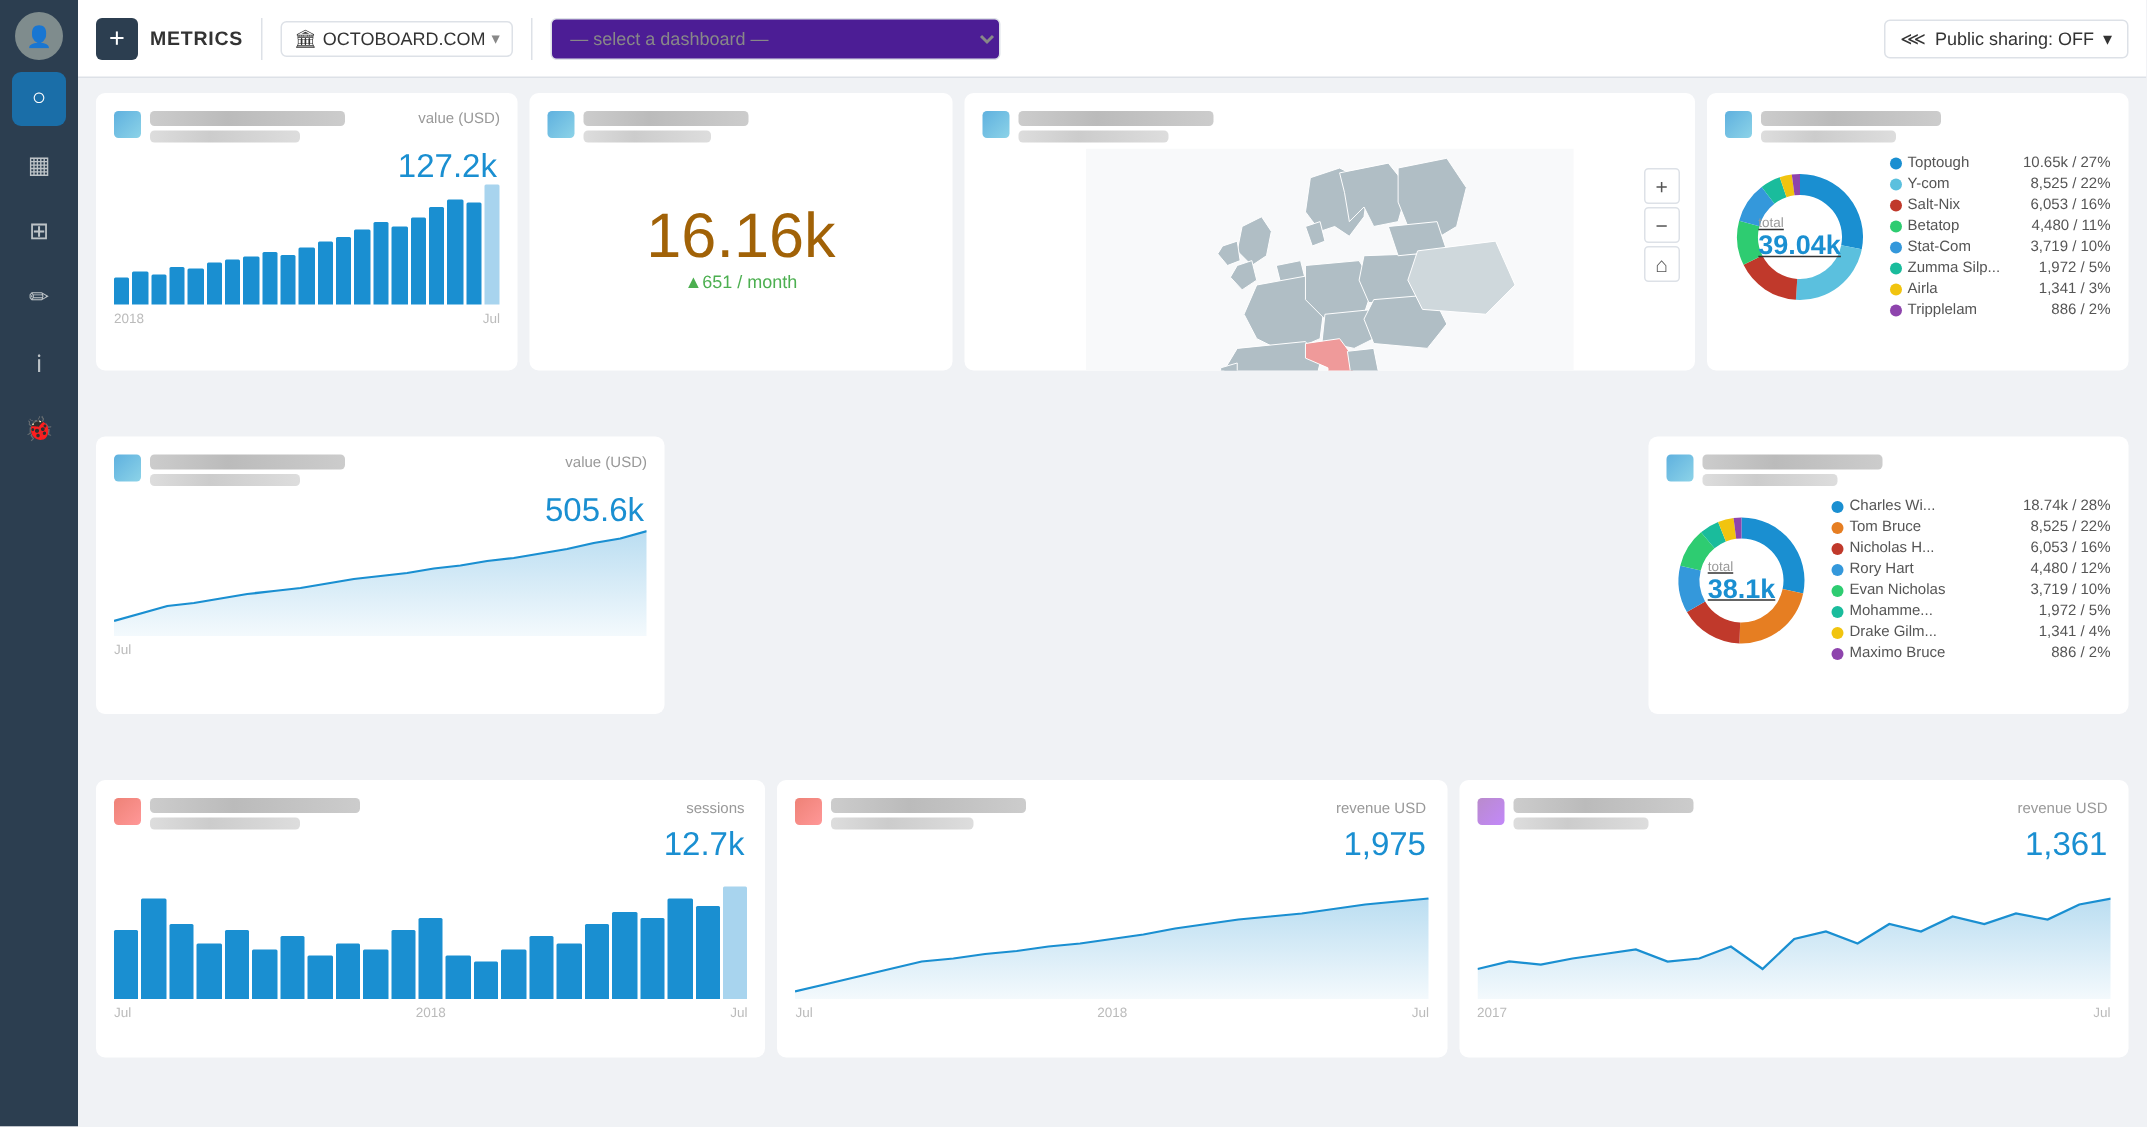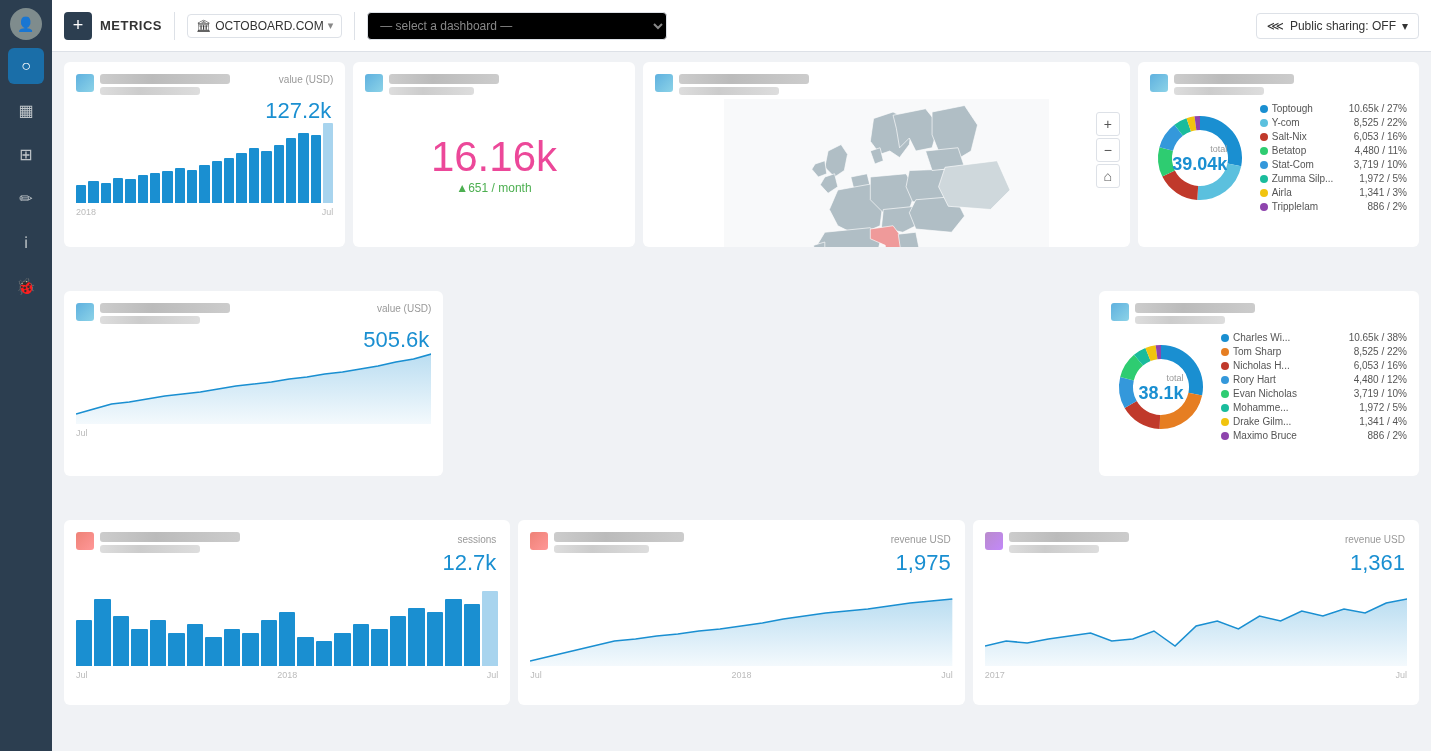--- a/index.html
+++ b/index.html
@@ -80,21 +80,21 @@
       flex: 1;
       max-width: 300px;
     }
     .topbar-select select {
       width: 100%;
       border: 1px solid #dde1e7;
       border-radius: 4px;
       padding: 5px 8px;
       font-size: 12px;
       color: #888;
-      background: #000000;
+      background: #4c1d95;
       cursor: pointer;
     }
     .topbar-right { margin-left: auto; display: flex; align-items: center; gap: 6px; }
     .sharing-btn {
       display: flex; align-items: center; gap: 6px;
       border: 1px solid #dde1e7;
       border-radius: 4px;
       padding: 5px 10px;
       cursor: pointer;
       background: #fff;
@@ -158,21 +158,21 @@
     .chart-footer { display: flex; justify-content: space-between; color: #bbb; font-size: 9px; margin-top: 4px; }
 
     
     .metric-center {
       display: flex;
       flex-direction: column;
       align-items: center;
       justify-content: center;
       height: 130px;
     }
-    .metric-big { font-size: 42px; color: #ec4899; font-weight: 300; }
+    .metric-big { font-size: 42px; color: #a16207; font-weight: 300; }
     .metric-sub { font-size: 12px; color: #4caf50; }
 
     
     .progress-metric-big { font-size: 42px; color: #333; font-weight: 300; margin-top: 20px; text-align: center; }
     .progress-bar-wrap { margin-top: 12px; background: #eee; height: 3px; border-radius: 2px; }
     .progress-bar-fill { height: 100%; background: #333; border-radius: 2px; }
     .progress-label { text-align: center; font-size: 10px; color: #999; margin-top: 4px; }
 
     
     .area-chart-container { margin-top: 20px; height: 80px; position: relative; }
@@ -192,21 +192,21 @@
       display: flex; align-items: center; justify-content: center;
       cursor: pointer;
       font-size: 14px;
       color: #555;
     }
 
     
     .donut-card { max-width: 320px; }
     .donut-content { display: flex; align-items: center; gap: 10px; margin-top: 8px; }
     .donut-wrap { position: relative; flex-shrink: 0; }
-    .donut-label { position: absolute; top: 50%; left: 50%; transform: translate(-50%, -50%); text-align: right; }
+    .donut-label { position: absolute; top: 50%; left: 50%; transform: translate(-50%, -50%); text-align: left; text-decoration: underline; }
     .donut-total-text { font-size: 9px; color: #999; }
     .donut-total-val { font-size: 18px; font-weight: 600; color: #1a8fd1; }
     .donut-legend { flex: 1; }
     .legend-item { display: flex; align-items: flex-start; gap: 4px; font-size: 10px; margin-bottom: 3px; justify-content: space-between; }
     .legend-dot { width: 8px; height: 8px; border-radius: 50%; flex-shrink: 0; }
     .legend-name { flex: 1; color: #555; }
     .legend-val { color: #555; white-space: nowrap; }
 
     
     .legend-item-inner { display: flex; align-items: center; gap: 4px; }
@@ -571,26 +571,26 @@
               <div class="donut-total-text">total</div>
               <div class="donut-total-val">38.1k</div>
             </div>
           </div>
           <div class="donut-legend" id="donut-legend-2">
               <div class="legend-item">
                 <div class="legend-item-inner">
                   <div class="legend-dot" style="background:#1a8fd1"></div>
                   <span class="legend-name">Charles Wi...</span>
                 </div>
-                <span class="legend-val">10.65k / 38%</span>
+                <span class="legend-val">18.74k / 28%</span>
               </div>
               <div class="legend-item">
                 <div class="legend-item-inner">
                   <div class="legend-dot" style="background:#e67e22"></div>
-                  <span class="legend-name">Tom Sharp</span>
+                  <span class="legend-name">Tom Bruce</span>
                 </div>
                 <span class="legend-val">8,525 / 22%</span>
               </div>
               <div class="legend-item">
                 <div class="legend-item-inner">
                   <div class="legend-dot" style="background:#c0392b"></div>
                   <span class="legend-name">Nicholas H...</span>
                 </div>
                 <span class="legend-val">6,053 / 16%</span>
               </div>

